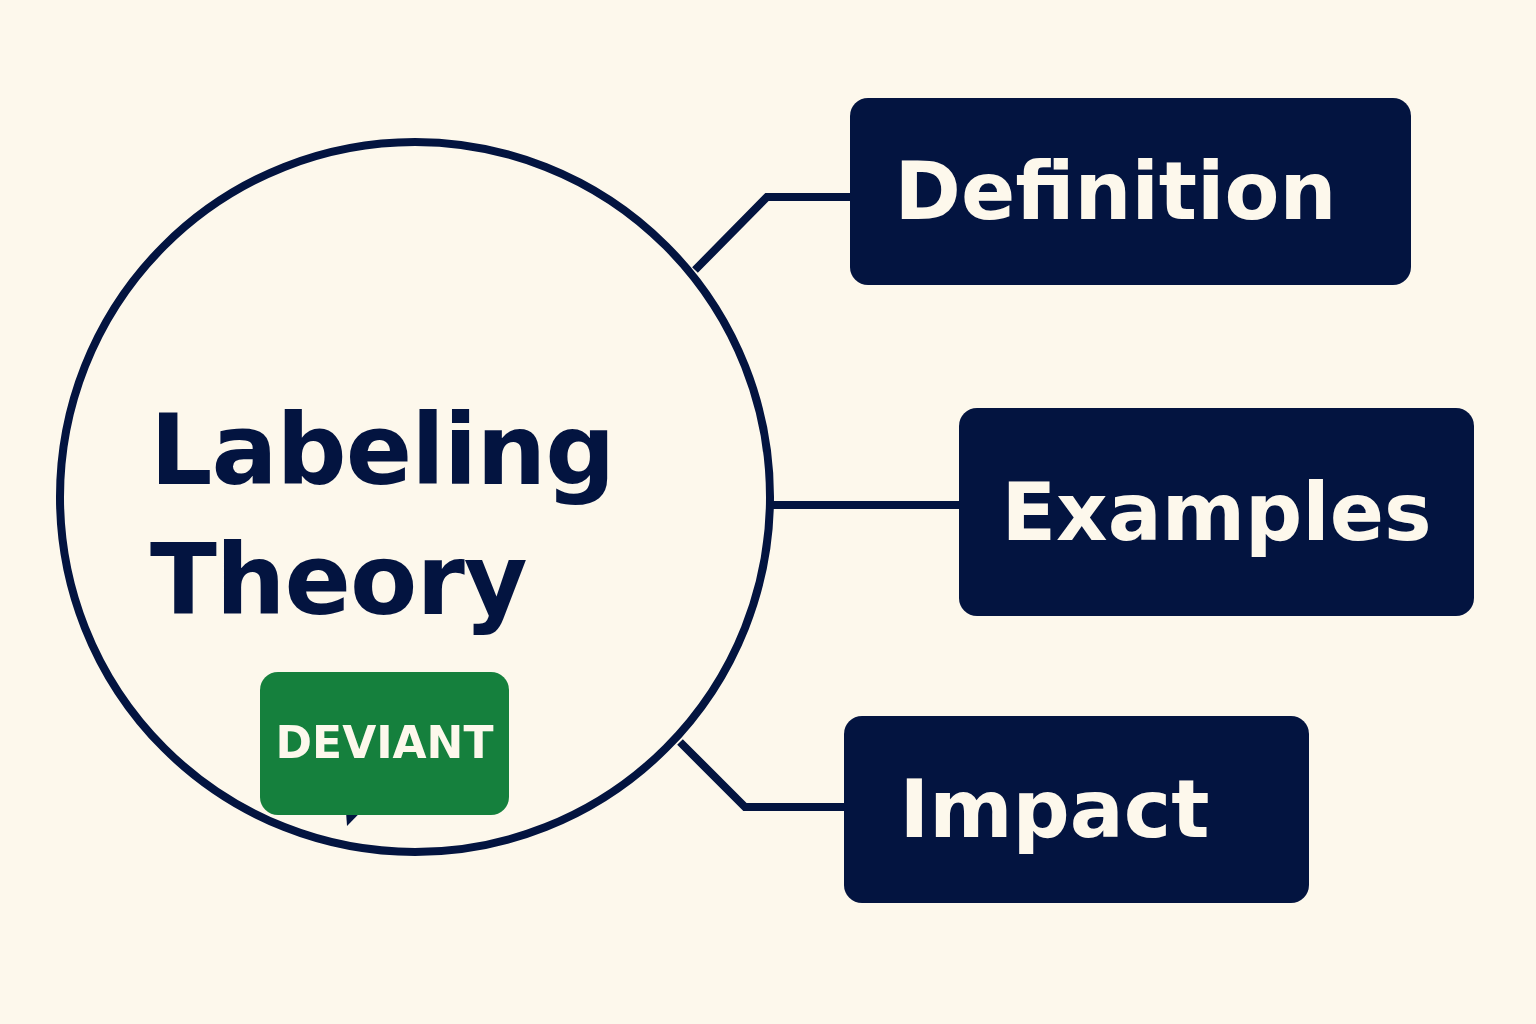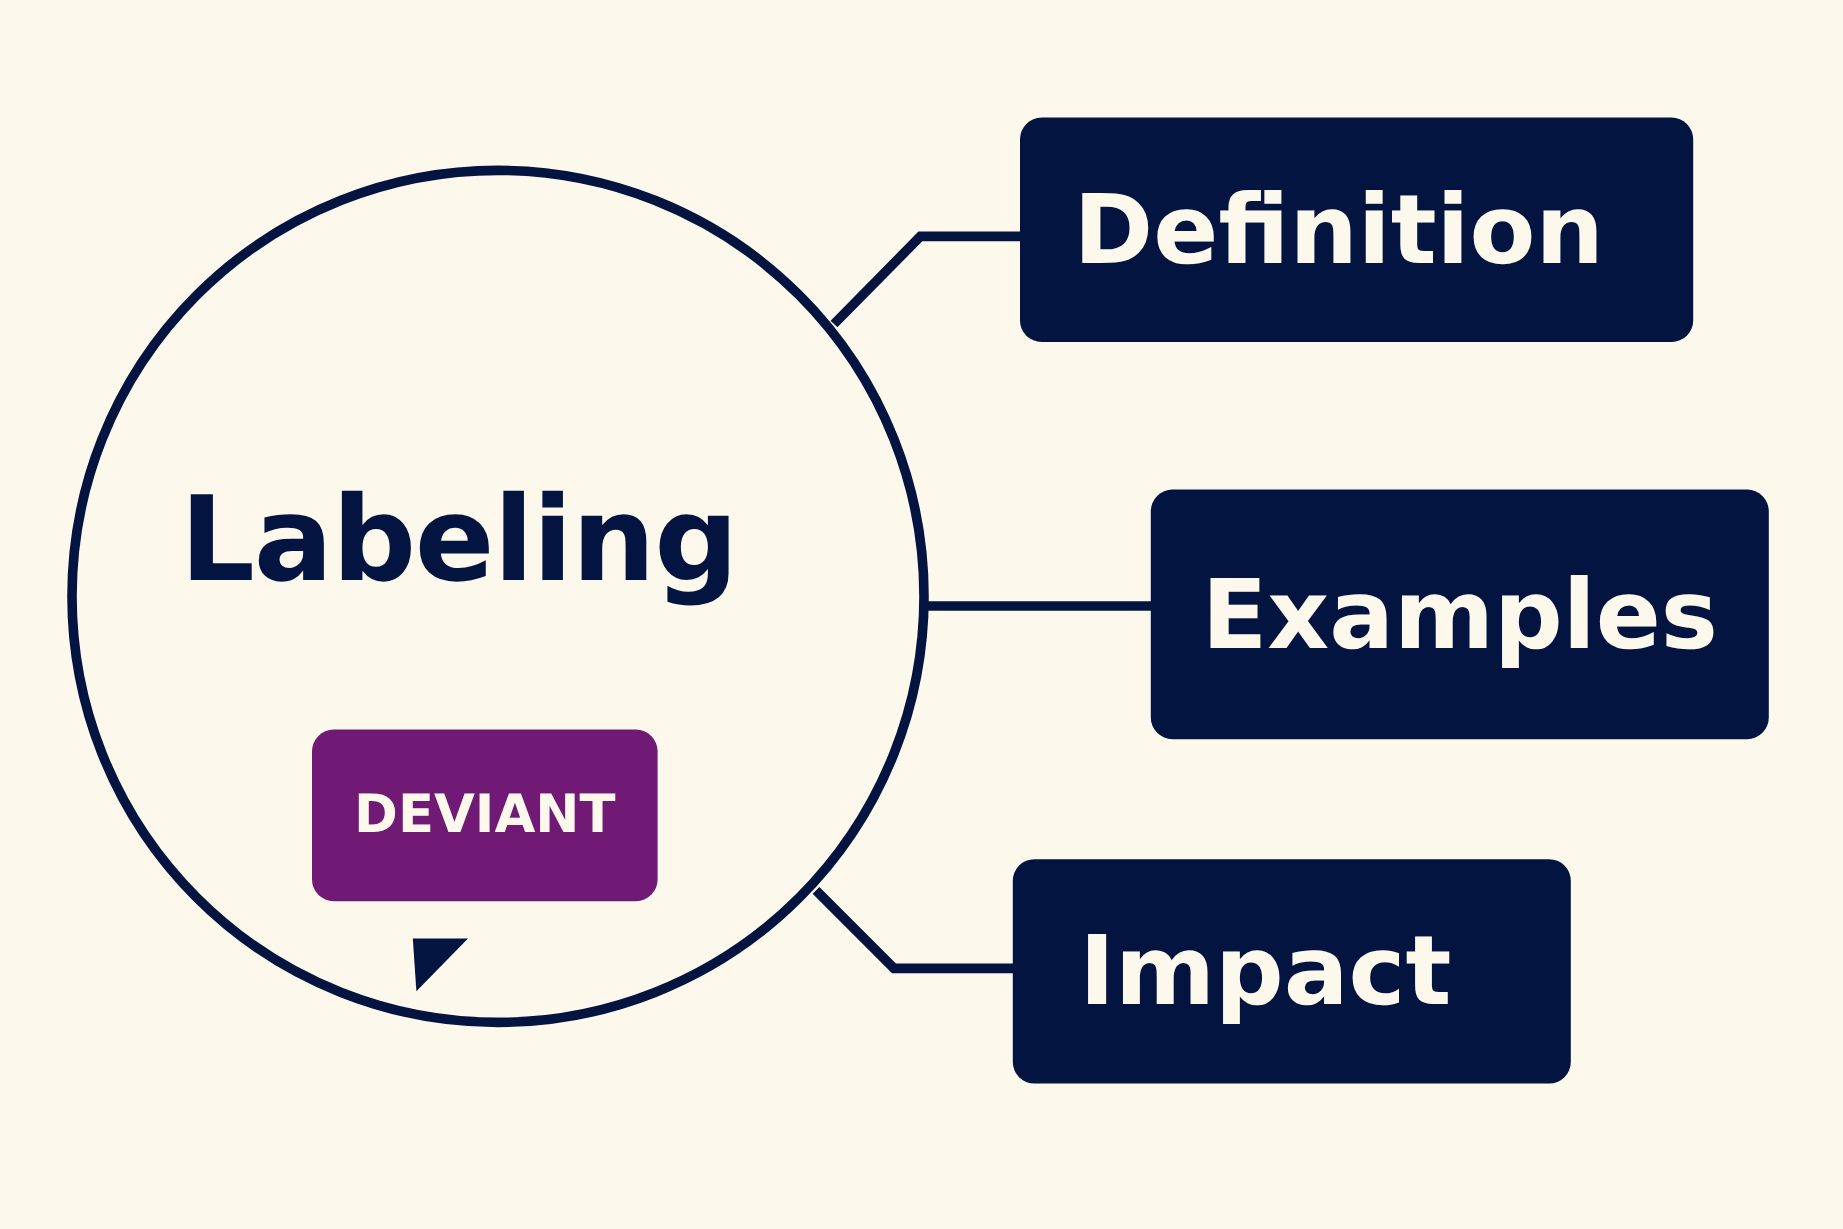--- a/index.html
+++ b/index.html
@@ -10,22 +10,22 @@
     position: relative;
   }
   svg.lines { position: absolute; left: 0; top: 0; }
   .circle-title {
     position: absolute; left: 150px; top: 360px; width: 540px;
     text-align: left; color: #031440;
     font-family: "DejaVu Sans", sans-serif; font-weight: bold;
     font-size: 98px; line-height: 130px; letter-spacing: -1px; margin-top: 25px;
   }
   .bubble {
-    position: absolute; left: 260px; top: 608px; width: 288px; height: 143px;
-    background: #701a75; border-radius: 18px;
+    position: absolute; left: 260px; top: 672px; width: 249px; height: 143px;
+    background: #15803d; border-radius: 18px;
     display: flex; align-items: center; justify-content: center;
   }
   .bubble span {
     color: #fdf8ec; font-family: "DejaVu Sans", sans-serif; font-weight: bold;
     font-size: 44px; letter-spacing: 0px; margin-top: -2px;
   }
   .box {
     position: absolute; background: #031440; border-radius: 18px;
     display: flex; align-items: center; justify-content: center;
     color: #fdf8ec; font-family: "DejaVu Sans", sans-serif; font-weight: bold;
@@ -43,20 +43,21 @@
 <svg class="lines" width="1536" height="1024">
   <circle cx="415" cy="497" r="355" fill="none" stroke="#031440" stroke-width="8"></circle>
   <polyline points="695,270 767,197 852,197" fill="none" stroke="#031440" stroke-width="8"></polyline>
   <line x1="770" y1="505" x2="962" y2="505" stroke="#031440" stroke-width="8"></line>
   <polyline points="680,742 745,807 846,807" fill="none" stroke="#031440" stroke-width="8"></polyline>
   <polygon points="344,782 347,826 390,782" fill="#031440"></polygon>
 </svg>
 
 <div class="circle-title">
   <div>Labeling</div>
+  <div>Theory</div>
 </div>
 
 <div class="bubble">
   <span>DEVIANT</span>
 </div>
 
 <div class="box" id="box-def">
   <span>Definition</span>
 </div>
 <div class="box" id="box-ex">

